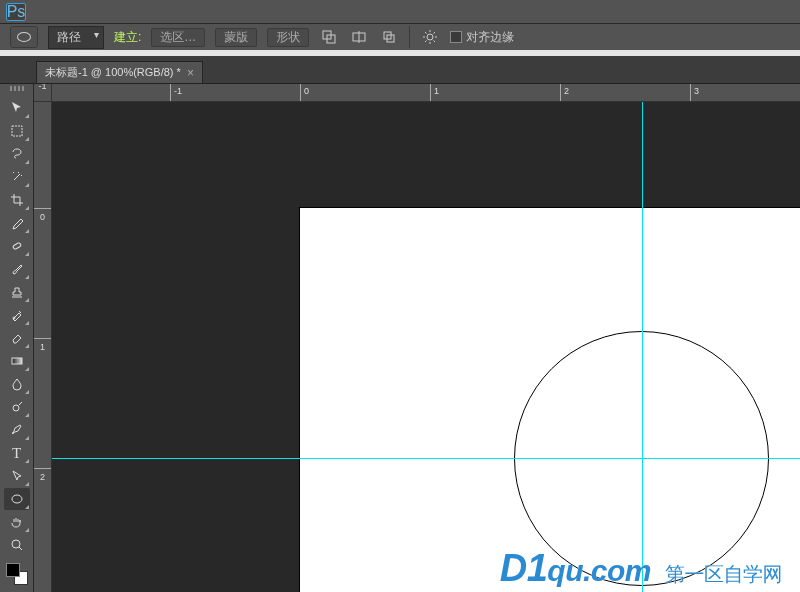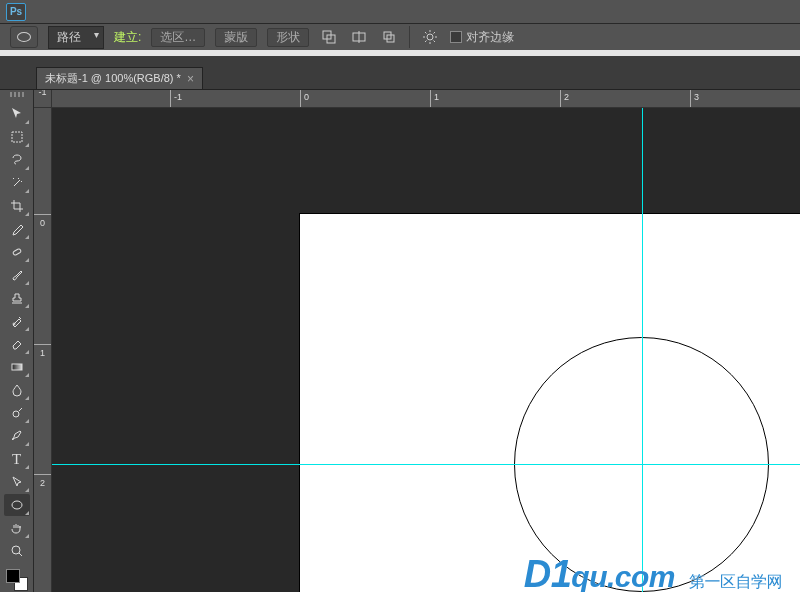--- a/index.html
+++ b/index.html
@@ -1,33 +1,33 @@
 <!DOCTYPE html>
 <html><head>
 <meta charset="utf-8">
 <style>
   * { margin: 0; padding: 0; box-sizing: border-box; font-family: "Microsoft YaHei", sans-serif; }
   body { background: #535353; color: #ccc; font-size: 12px; width: 800px; height: 592px; overflow: hidden; position: relative; }
   
   .menubar { height: 24px; background: #535353; border-bottom: 1px solid #282828; display: flex; align-items: center; padding-left: 6px; }
-  .ps-logo { width: 20px; height: 18px; background: #404040; border: 1px solid #3e9fd6; color: #6bb8e4; font-weight: bold; font-size: 10px; display: flex; align-items: center; justify-content: center; margin-right: 10px; border-radius: 2px; }
+  .ps-logo { width: 20px; height: 18px; background: #404040; border: 1px solid #3e9fd6; color: #6bb8e4; font-weight: normal; font-size: 16px; display: flex; align-items: center; justify-content: center; margin-right: 10px; border-radius: 2px; }
   .menu-item { padding: 0 9px; cursor: default; color: #eee; }
 
   .optbar { height: 32px; background: #535353; border-bottom: 6px solid #e5e5e5; display: flex; align-items: center; padding-left: 10px; gap: 10px; }
   .opt-icon { width: 28px; height: 22px; border: 1px solid #3a3a3a; border-radius: 3px; display: flex; align-items: center; justify-content: center; background: #4f4f4f; }
   .ellipse-i { width: 14px; height: 10px; border: 1px solid #ccc; border-radius: 50%; }
   .dropdown { background: #3b3b3b; border: 1px solid #282828; padding: 2px 18px 2px 8px; color: #ccc; position: relative; min-width: 56px; }
   .dropdown::after { content: "▾"; position: absolute; right: 4px; top: 2px; font-size: 10px; }
   .opt-label { color: #bef264; }
   .opt-btn { background: #4a4a4a; border: 1px solid #3a3a3a; padding: 0 8px; color: #aaa; border-radius: 2px; }
   .opt-svg { width: 20px; height: 20px; display: flex; align-items: center; justify-content: center; color: #ccc; }
   .checkbox { width: 12px; height: 12px; border: 1px solid #888; background: #3a3a3a; display: inline-block; vertical-align: middle; margin-right: 4px; }
   .divider { width: 1px; height: 22px; background: #3a3a3a; }
 
-  .tabbar { height: 34px; background: #3c3c3c; display: flex; align-items: flex-end; padding-left: 36px; border-bottom: 1px solid #222; }
+  .tabbar { height: 28px; background: #3c3c3c; display: flex; align-items: flex-end; padding-left: 36px; border-bottom: 1px solid #222; }
   .tab { background: #535353; padding: 3px 8px; font-size: 11px; color: #ddd; border-top: 1px solid #222; border-left: 1px solid #222; border-right: 1px solid #222; display: flex; align-items: center; gap: 6px; }
   .tab-close { font-size: 12px; color: #aaa; cursor: default; }
 
   .main { display: flex; height: calc(100% - 78px); }
   
   .toolbar { width: 34px; background: #535353; border-right: 1px solid #282828; display: flex; flex-direction: column; align-items: center; padding-top: 2px; }
   .tb-head { width: 32px; height: 8px; display: flex; justify-content: center; gap: 2px; margin-bottom: 2px; }
   .tb-head span { width: 2px; height: 5px; background: #888; }
   .tool { width: 26px; height: 22px; display: flex; align-items: center; justify-content: center; margin: 1px 0; color: #ddd; position: relative; cursor: default; border-radius: 2px; }
   .tool.active { background: #3a3a3a; }
@@ -44,21 +44,21 @@
   .ruler-corner { position: absolute; top: 0; left: 0; width: 18px; height: 18px; background: #535353; border-right: 1px solid #333; border-bottom: 1px solid #333; }
 
   .doc { position: absolute; left: 266px; top: 124px; width: 620px; height: 620px; background: #fff; box-shadow: 0 0 0 1px #000; }
   .circle-path { position: absolute; left: 480px; top: 247px; width: 255px; height: 255px; border: 1.5px solid #000; border-radius: 50%; }
 
   .guide-v { position: absolute; top: 18px; bottom: 0; width: 1px; background: #00e6e6; }
   .guide-h { position: absolute; left: 18px; right: 0; height: 1px; background: #00e6e6; }
 
   .watermark { position: absolute; right: 18px; bottom: 8px; color: #2b8bd2; font-size: 30px; font-weight: bold; font-style: italic; display: flex; align-items: baseline; letter-spacing: -0.5px; text-shadow: 0 0 1px #fff; }
   .watermark .d1 { font-size: 38px; }
-  .watermark .sub { font-size: 16px; color: #2b8bd2; margin-left: 14px; font-style: normal; font-weight: normal; }
+  .watermark .sub { font-size: 20px; color: #2b8bd2; margin-left: 14px; font-style: normal; font-weight: normal; }
 </style>
 </head>
 <body>
 
 <div class="menubar">
   <div class="ps-logo">Ps</div>
 </div>
 
 <div class="optbar">
   <div class="opt-icon">

